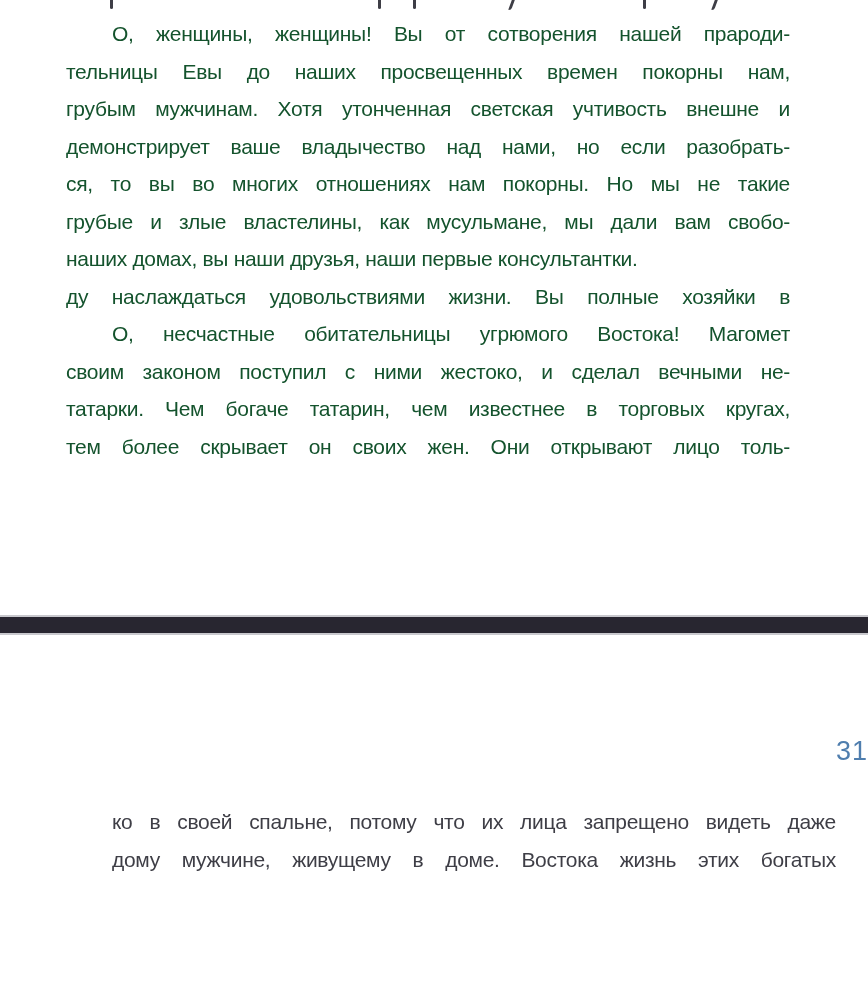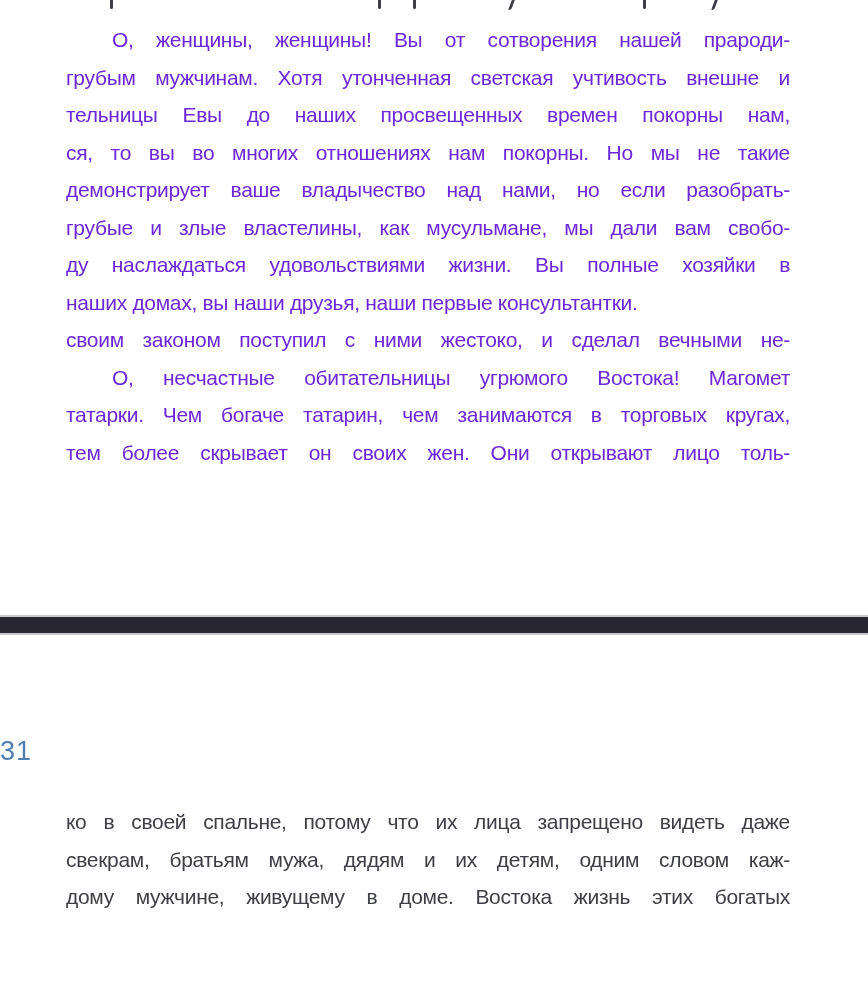--- a/index.html
+++ b/index.html
@@ -37,21 +37,21 @@
   .text-block {
     position: absolute;
     left: 66px;
     width: 724px;
     font-size: 21px;
     line-height: 37.5px;
     letter-spacing: -0.3px;
     font-weight: 500;
   }
   #top-lines { top: 15px; }
-  #bottom-lines { top: 803px; }
+  #bottom-lines { top: 803px; margin-left: 46px; }
   .line {
     text-align: justify;
     text-align-last: justify;
     -moz-text-align-last: justify;
     height: 37.5px;
     overflow: hidden;
   }
   .line.indent { text-indent: 46px; }
   .line.para-end { text-align-last: left; -moz-text-align-last: left; }
   
@@ -60,64 +60,63 @@
     top: 615px; left: 0;
     width: 868px;
   }
   .divider-edge { height: 2px; }
   .divider-bar { height: 16px; }
   
   .page-number {
     position: absolute;
     top: 736px; left: 0;
     width: 868px;
-    text-align: left;
+    text-align: right;
     font-size: 27px;
     font-weight: 500;
     letter-spacing: 1px;
   }
 </style>
 </head>
 <body>
 
 <div class="reader">
 
   <section>
     <div class="clipped-line" id="clipped-marks">
         <span class="mark" style="left: 110px; background: rgb(62, 62, 70);"></span>
         <span class="mark" style="left: 378px; background: rgb(62, 62, 70);"></span>
         <span class="mark" style="left: 413px; background: rgb(62, 62, 70);"></span>
         <span class="mark hook" style="left: 510px; background: rgb(62, 62, 70);"></span>
         <span class="mark" style="left: 643px; background: rgb(62, 62, 70);"></span>
         <span class="mark hook" style="left: 713px; background: rgb(62, 62, 70);"></span>
       </div>
-    <div class="text-block" id="top-lines" style="color: #6d28d9; margin-top: 6px;">
+    <div class="text-block" id="top-lines" style="color: #14532d;">
         <div class="line indent">О, женщины, женщины! Вы от сотворения нашей прароди-</div>
+        <div class="line">тельницы Евы до наших просвещенных времен покорны нам,</div>
         <div class="line">грубым мужчинам. Хотя утонченная светская учтивость внешне и</div>
-        <div class="line">тельницы Евы до наших просвещенных времен покорны нам,</div>
+        <div class="line">демонстрирует ваше владычество над нами, но если разобрать-</div>
         <div class="line">ся, то вы во многих отношениях нам покорны. Но мы не такие</div>
-        <div class="line">демонстрирует ваше владычество над нами, но если разобрать-</div>
         <div class="line">грубые и злые властелины, как мусульмане, мы дали вам свобо-</div>
+        <div class="line para-end">наших домах, вы наши друзья, наши первые консультантки.</div>
         <div class="line">ду наслаждаться удовольствиями жизни. Вы полные хозяйки в</div>
-        <div class="line para-end">наших домах, вы наши друзья, наши первые консультантки.</div>
+        <div class="line indent">О, несчастные обитательницы угрюмого Востока! Магомет</div>
         <div class="line">своим законом поступил с ними жестоко, и сделал вечными не-</div>
-        <div class="line indent">О, несчастные обитательницы угрюмого Востока! Магомет</div>
-        <div class="line">татарки. Чем богаче татарин, чем занимаются в торговых кругах,</div>
+        <div class="line">татарки. Чем богаче татарин, чем известнее в торговых кругах,</div>
         <div class="line">тем более скрывает он своих жен. Они открывают лицо толь-</div>
       </div>
   </section>
 
   <div class="page-divider">
     <div class="divider-edge" id="divider-edge-top" style="background: rgb(200, 200, 205);"></div>
     <div class="divider-bar" id="divider-bar" style="background: rgb(40, 38, 48);"></div>
     <div class="divider-edge" id="divider-edge-bottom" style="background: rgb(200, 200, 205);"></div>
   </div>
 
   <section>
     <div class="page-number" id="page-number" style="color: rgb(79, 126, 174);">31</div>
     <div class="text-block" id="bottom-lines" style="color: rgb(62, 62, 70);">
         <div class="line">ко в своей спальне, потому что их лица запрещено видеть даже</div>
-        <div class="line">свекрам, братьям мужа, дядям и их детям, одним словом каж-</div>
         <div class="line">дому мужчине, живущему в доме. Востока жизнь этих богатых</div>
       </div>
   </section>
 
 </div>
 
 </body></html>

